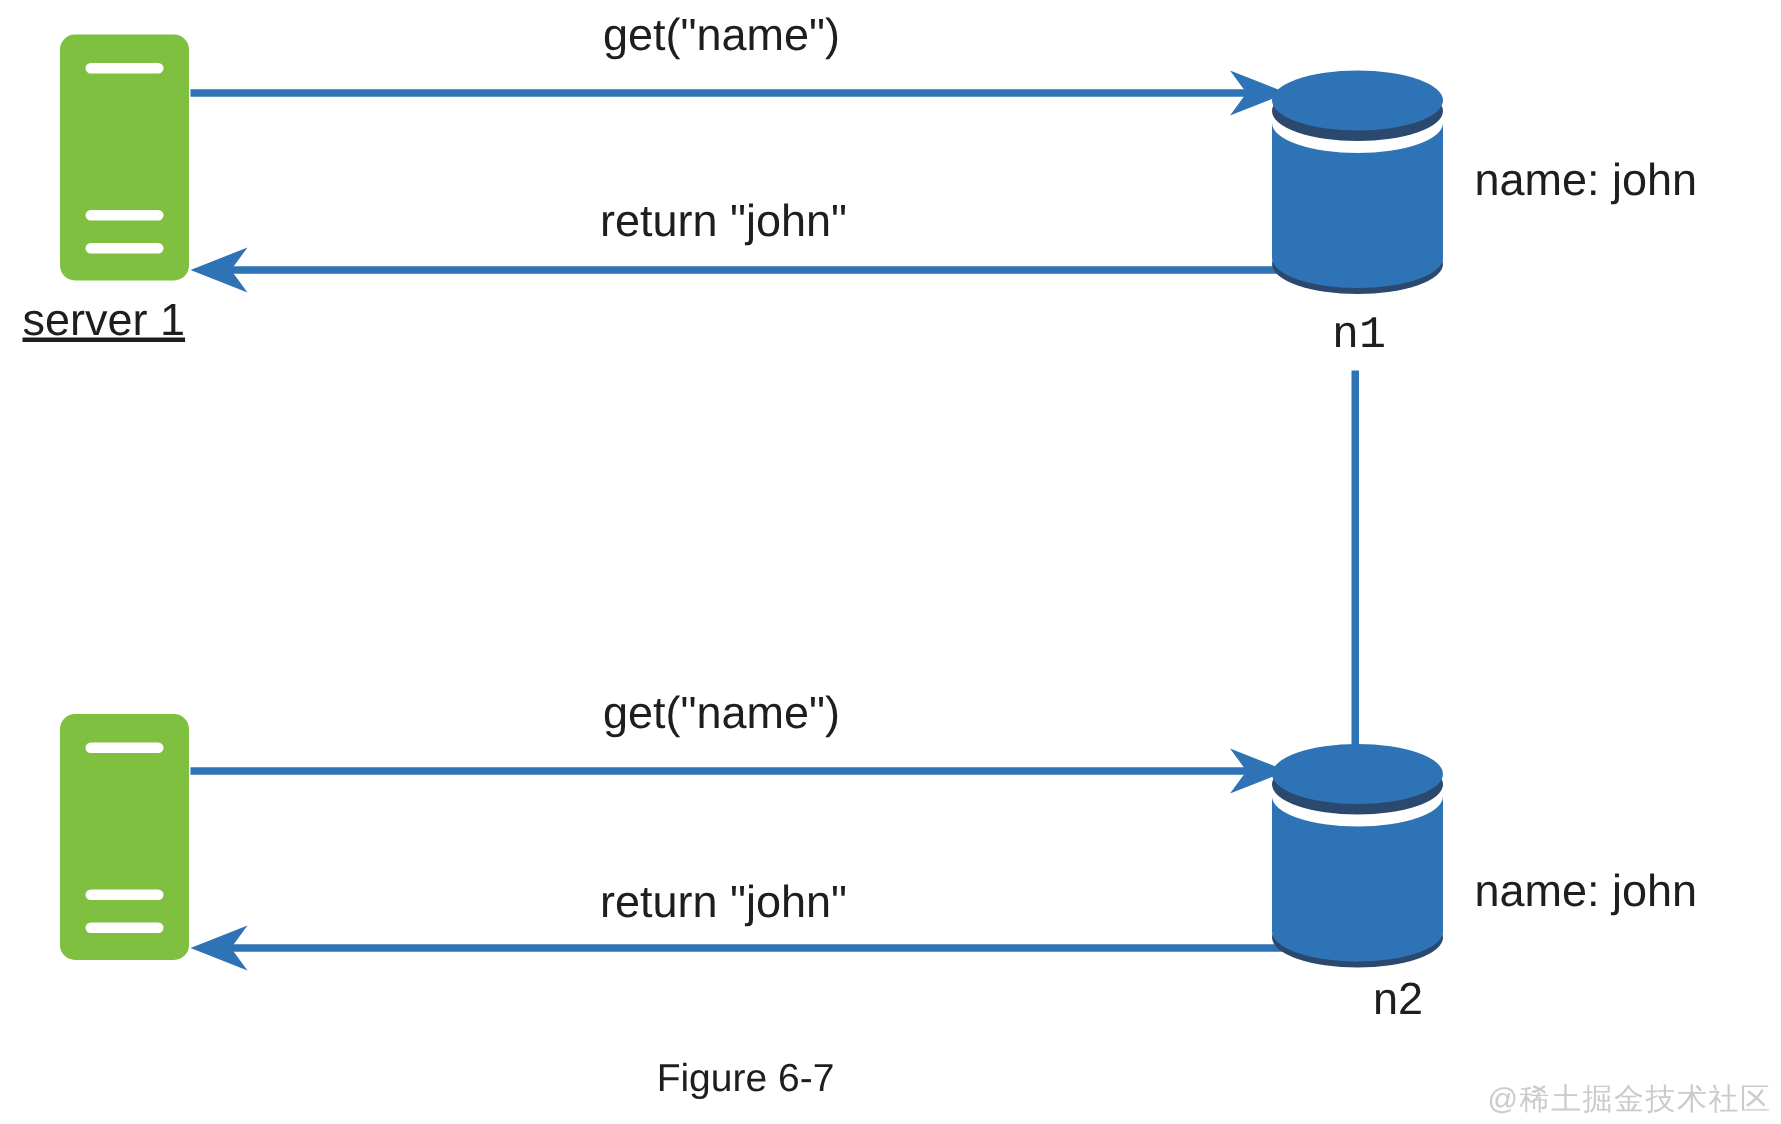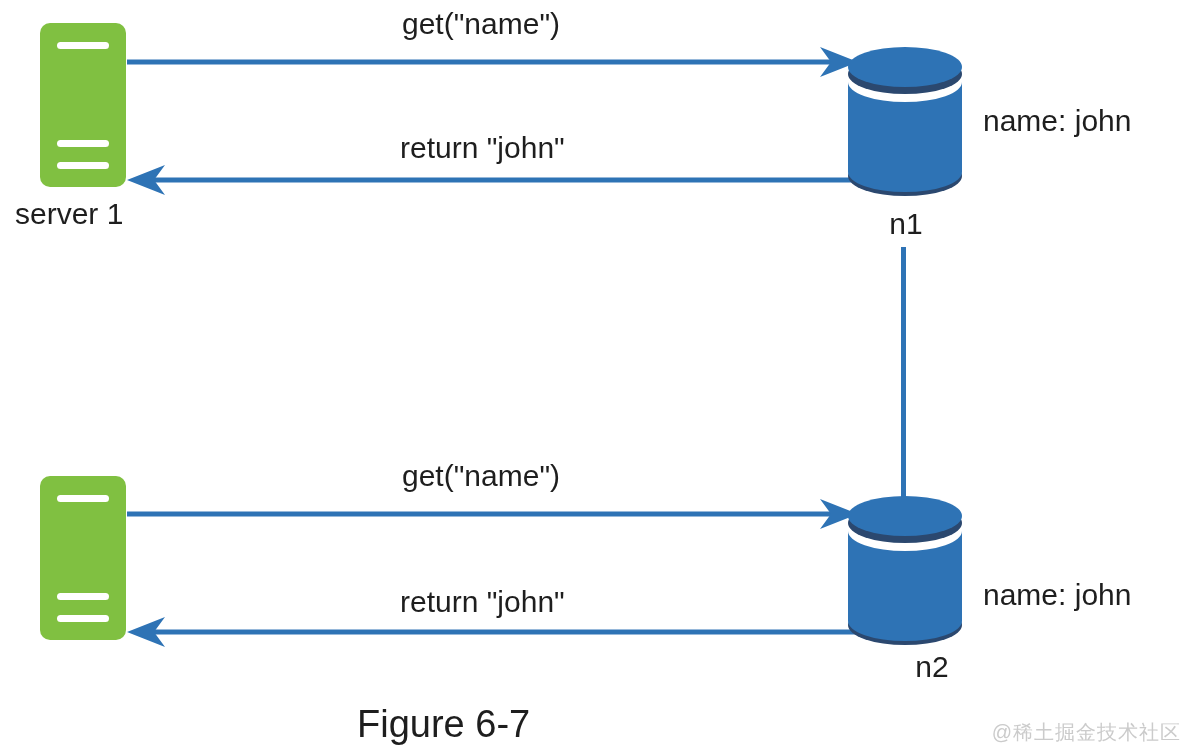--- a/index.html
+++ b/index.html
@@ -44,24 +44,24 @@
   .cyl-dark { fill: var(--cylinder-rim-dark, #2B486F); }
   .connector {
     position: absolute;
     left: 901px; top: 247px;
     width: 5px; height: 256px;
     background: var(--link-blue, #2E73B5);
   }
   .node-label { text-align: center; width: 62px; }
   .caption {
     position: absolute;
-    left: 357px; top: 703px;
+    left: 347px; top: 703px;
     width: 300px;
-    text-align: left;
-    font-size: 38px;
+    text-align: center;
+    font-size: 26px;
   }
   .watermark {
     position: absolute;
     right: 6px; top: 719px;
     font-size: 20px;
     letter-spacing: 1px;
     color: var(--watermark-gray, #cbcbcb);
     margin-left: 20px;
   }
 </style>
@@ -70,21 +70,21 @@
 
 <div class="canvas">
 
   <div class="group" style="top:0;">
 
     <div class="server-box" style="left:40px; top:23px;">
       <span class="slot slot1"></span>
       <span class="slot slot2"></span>
       <span class="slot slot3"></span>
     </div>
-    <div class="label" style="left:15px; top:197px;">server 1</div>
+    <div class="label" style="left:15px; top:197px;text-decoration:underline;">server 1</div>
 
     <div class="label" style="left:402px; top:7px;">get("name")</div>
     <svg class="arrow" style="left:127px; top:46px;" width="731" height="32">
       <line x1="0" y1="16" x2="706" y2="16"></line>
       <polygon points="731,16 693,1 704,16 693,31"></polygon>
     </svg>
 
     <div class="label" style="left:400px; top:131px;">return "john"</div>
     <svg class="arrow" style="left:127px; top:164px;" width="731" height="32">
       <line x1="26" y1="16" x2="731" y2="16"></line>
@@ -92,21 +92,21 @@
     </svg>
 
     <svg class="cylinder" style="left:847px; top:46px;" width="116" height="152" viewBox="0 0 116 152">
       <ellipse class="cyl-dark" cx="58" cy="130" rx="57" ry="20"></ellipse>
       <path class="cyl-blue" d="M1,36 A57,20 0 0 0 115,36 L115,126 A57,20 0 0 1 1,126 Z"></path>
       <ellipse class="cyl-dark" cx="58" cy="28" rx="57" ry="20"></ellipse>
       <ellipse class="cyl-blue" cx="58" cy="21" rx="57" ry="20"></ellipse>
     </svg>
 
     <div class="label" style="left:983px; top:104px;">name: john</div>
-    <div class="label node-label" style="left:875px; top:207px;">n1</div>
+    <div class="label node-label" style="left:875px; top:207px;font-family:Liberation Mono, monospace;">n1</div>
   </div>
 
   <div class="connector"></div>
 
   <div class="group" style="top:452px;">
 
     <div class="server-box" style="left:40px; top:24px;">
       <span class="slot slot1"></span>
       <span class="slot slot2"></span>
       <span class="slot slot3"></span>

